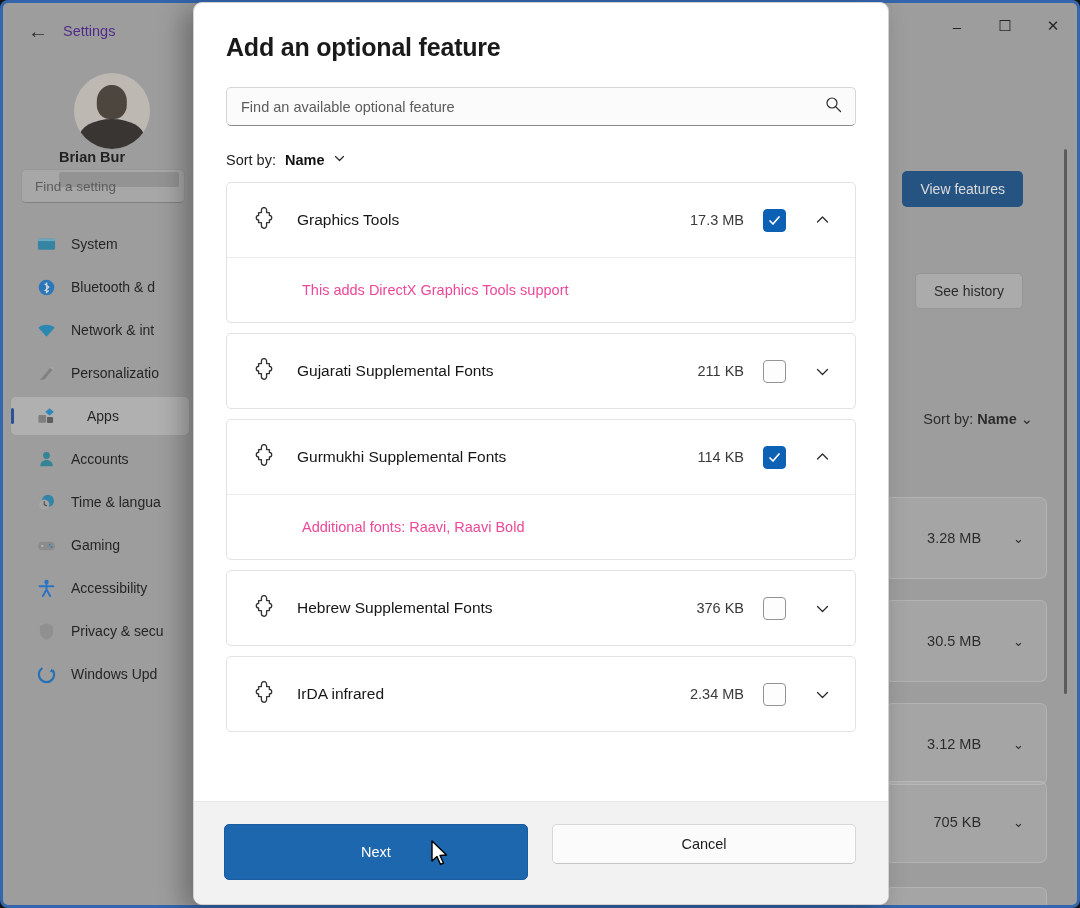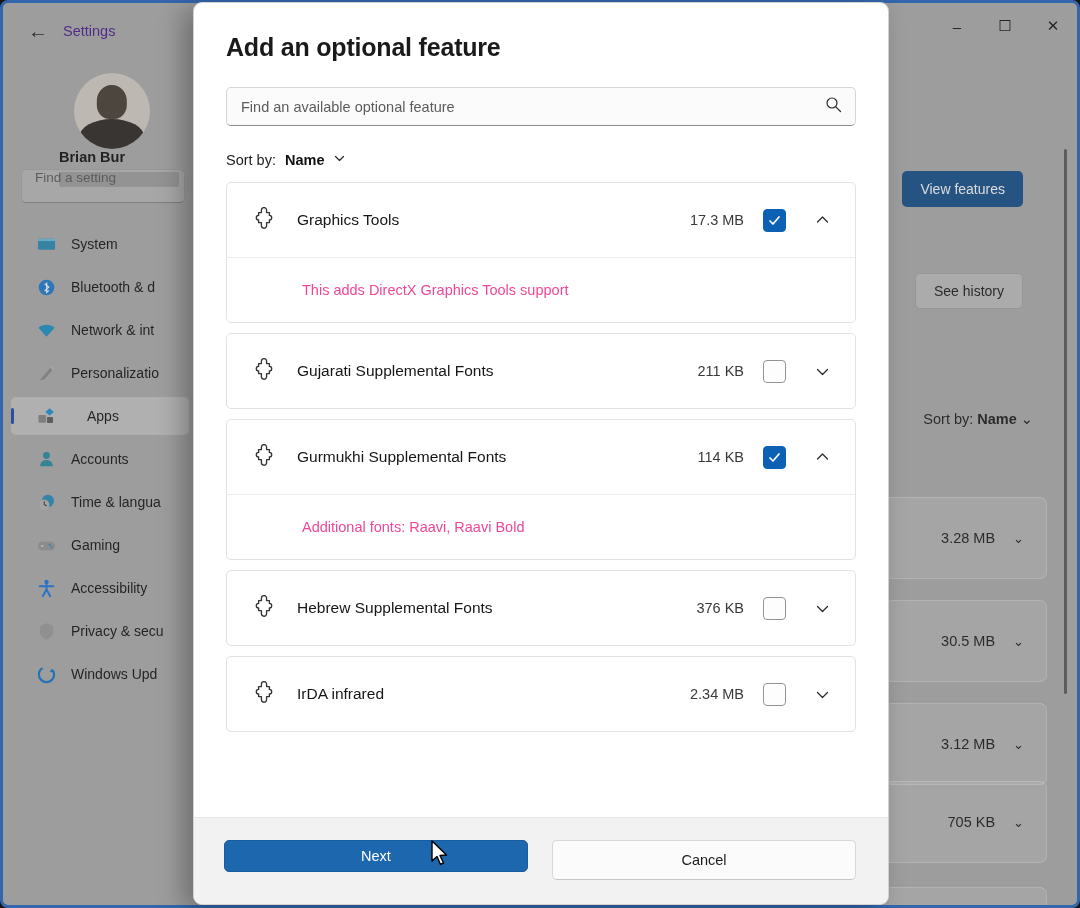--- a/index.html
+++ b/index.html
@@ -105,21 +105,21 @@
     border-radius: 2px;
   }
 
   #find-setting {
     margin: 10px 14px 0 18px;
     height: 34px;
     background: #bdbdbd;
     border: 1px solid #a8a8a8;
     border-bottom: 1.5px solid #8a8a8a;
     border-radius: 5px;
-    display: flex; 
+    display: flex; align-items: center;
     padding-left: 13px;
     font-size: 13.5px;
     color: #5d5d5d;
   }
 
   #nav-list { margin-top: 22px; }
   .nav-item {
     position: relative;
     display: flex; align-items: center;
     height: 38px;
@@ -186,21 +186,21 @@
   #bg-sort b { font-weight: bold; }
   .size-row {
     position: absolute;
     right: 30px;
     width: 162px; height: 82px;
     background: rgba(255,255,255,0.13);
     border: 1px solid rgba(255,255,255,0.26);
     border-radius: 7px;
     display: flex; align-items: center; justify-content: flex-end;
     padding-right: 22px;
-    gap: 18px;
+    gap: 32px;
     font-size: 14.5px;
     color: #1d1d1d;
   }
   #bg-scrollbar {
     position: absolute;
     right: 10px; top: 90px;
     width: 3px; height: 545px;
     background: #5d5d5d;
     border-radius: 2px;
   }
@@ -320,21 +320,21 @@
 
   #dialog-footer {
     flex: 0 0 auto;
     background: #f2f2f2;
     border-top: 1px solid #e6e6e6;
     padding: 22px 32px 24px 30px;
     display: flex; gap: 24px;
   }
   #next-button {
     flex: 1;
-    height: 32px;
+    height: 56px;
     background: #1d67ae;
     border: 1px solid #185d9e;
     border-radius: 5px;
     color: #fff;
     font-size: 14.5px;
     display: flex; align-items: center; justify-content: center;
   }
   #cancel-button {
     flex: 1;
     height: 40px;

